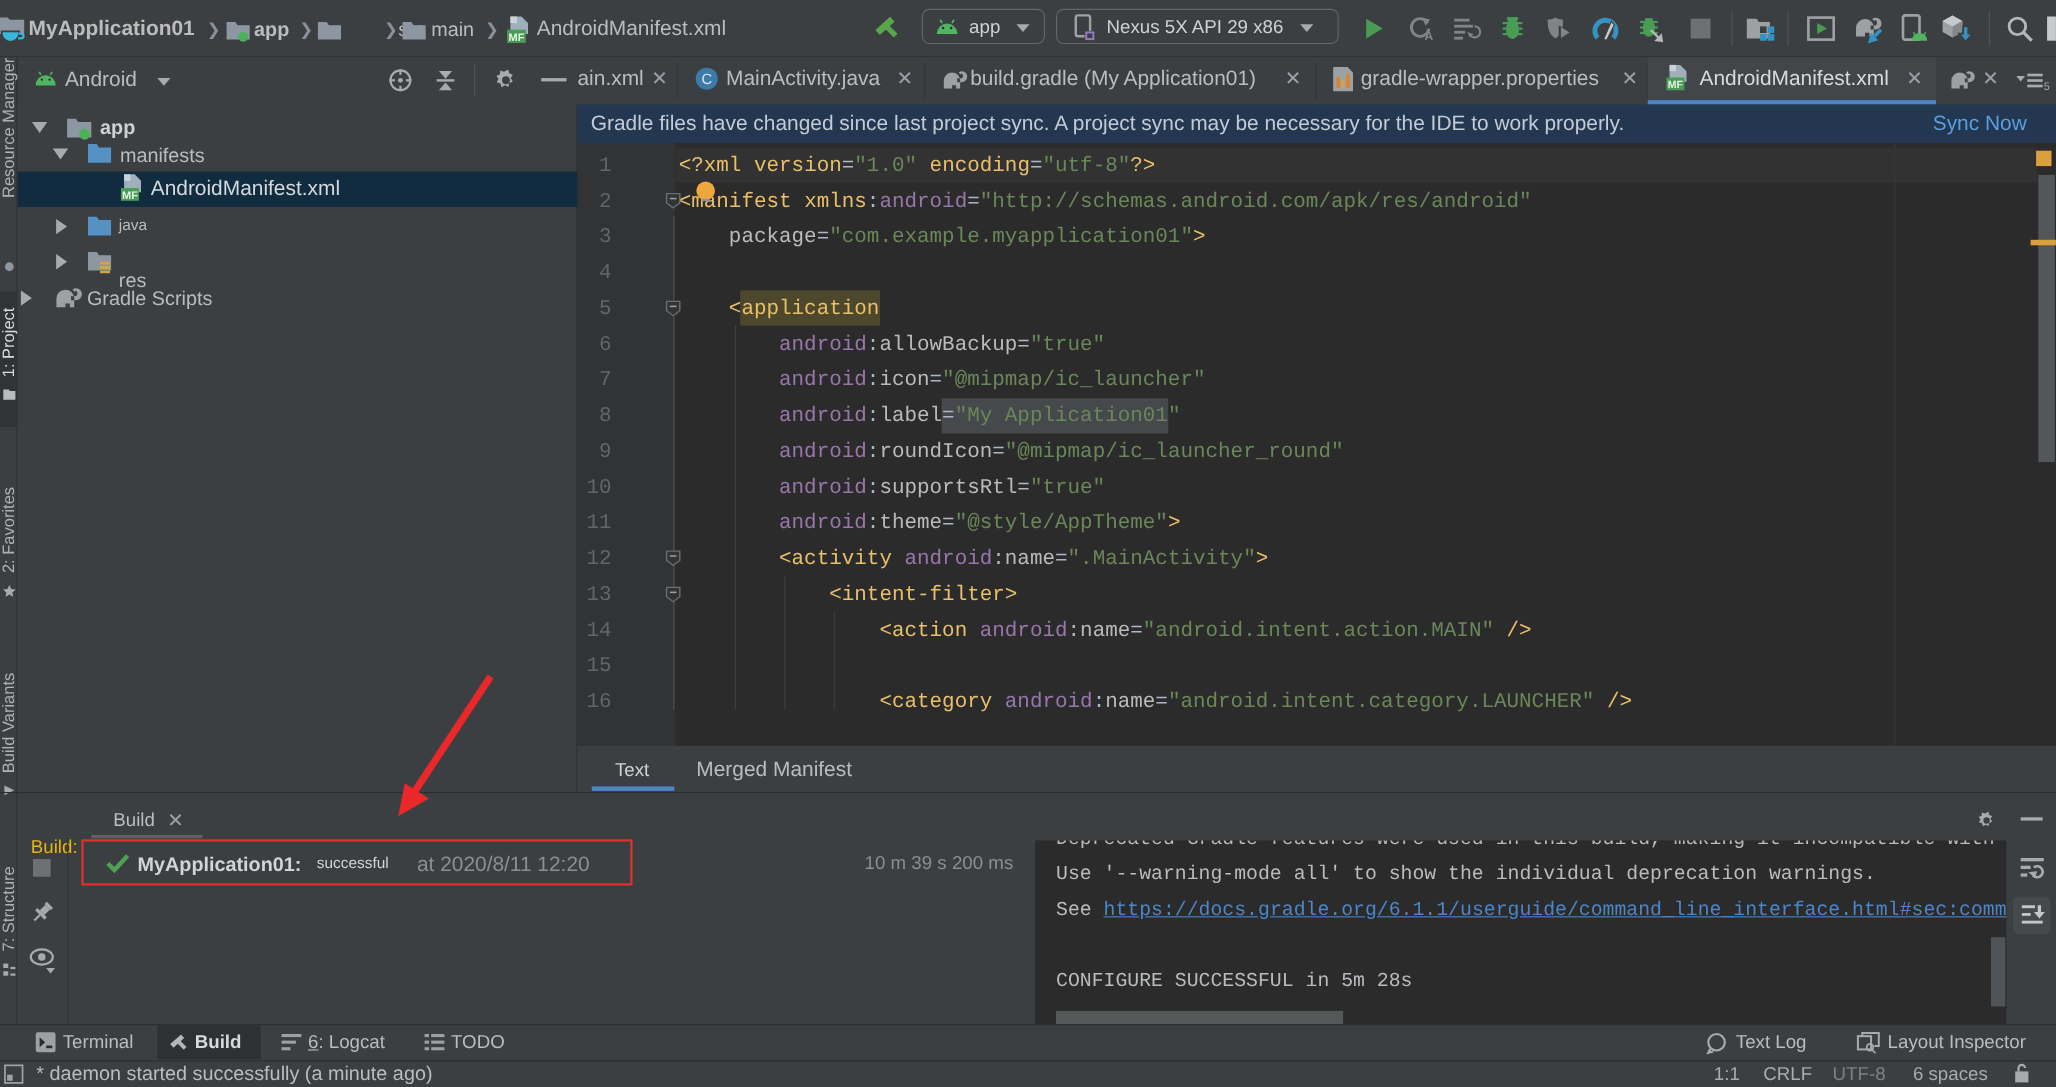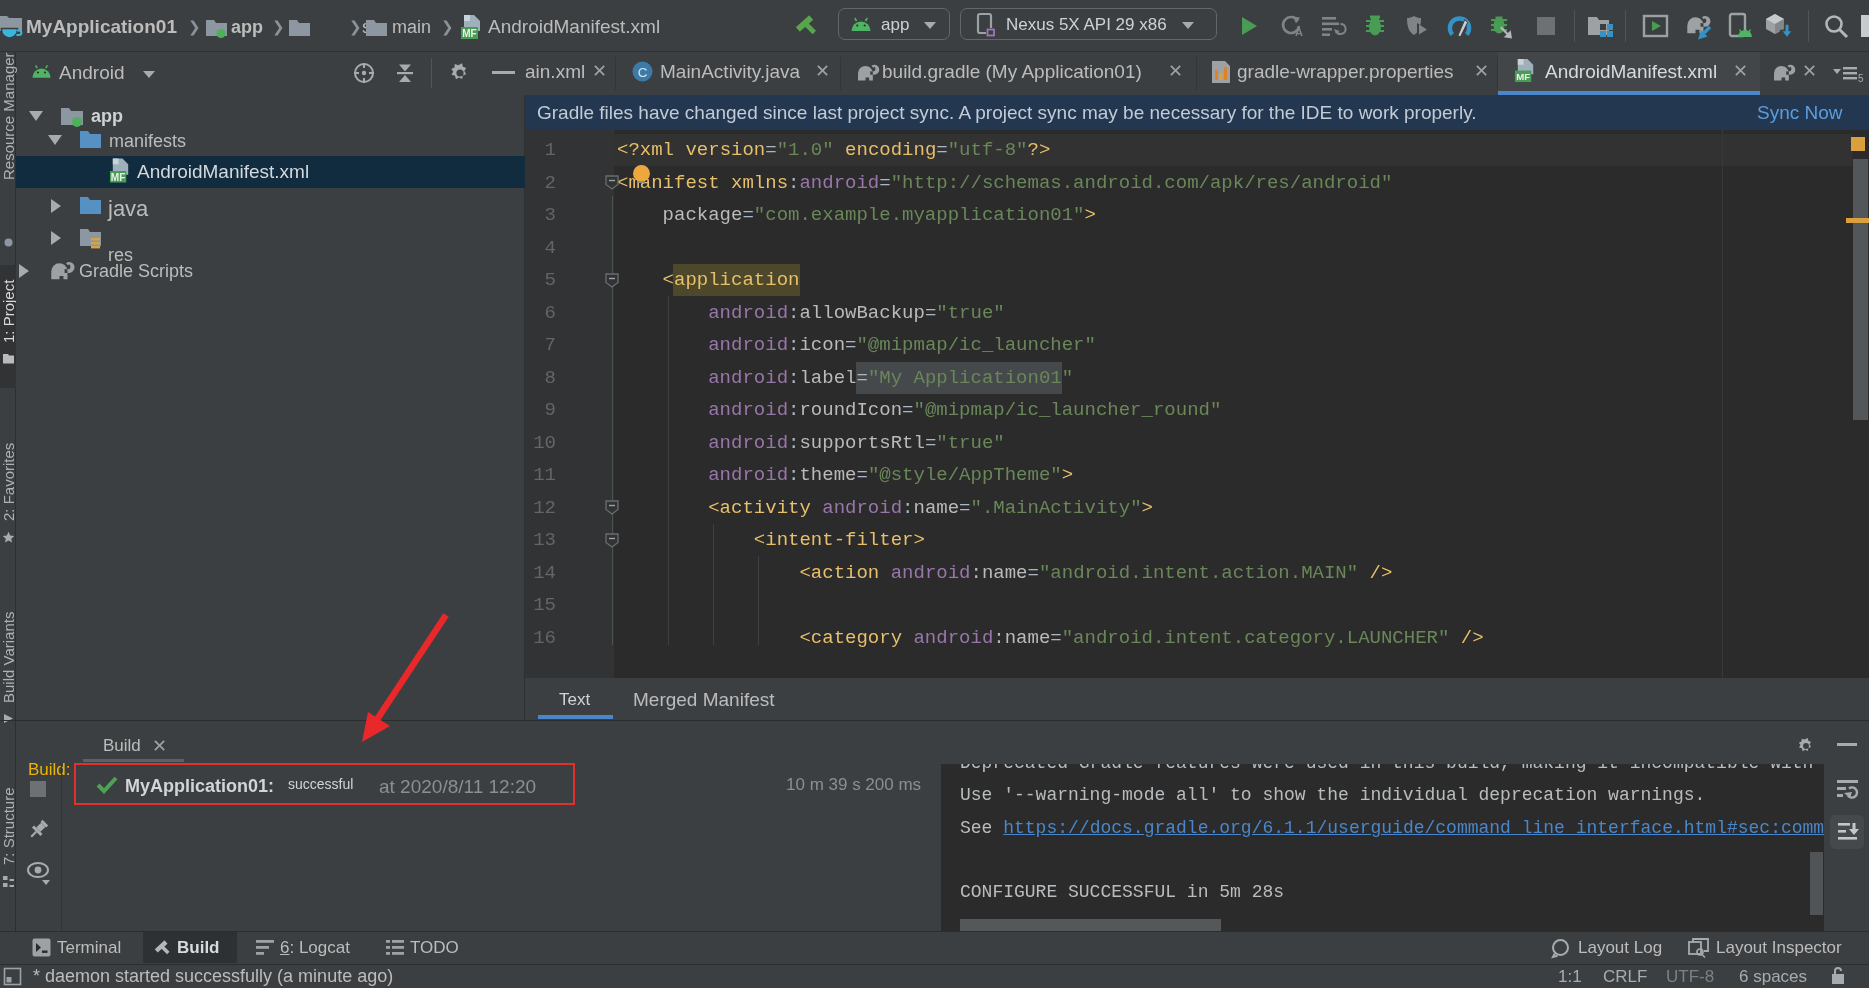--- a/index.html
+++ b/index.html
@@ -337,21 +337,21 @@
     <text x="10.5" y="24" font-size="10.5" font-weight="bold" fill="#e8f2e8" text-anchor="middle" font-family="Liberation Sans">MF</text>
   </svg>
   <div class="t" style="left:137px;top:161px;font-size:19px;color:#d5d9dd;">AndroidManifest.xml</div>
 
   <svg class="a" style="left:49px;top:198px" width="14" height="16" viewBox="0 0 14 16">
       <path d="M2 1l10 7-10 7z" fill="#a7abae"></path>
     </svg>
   <svg class="a" style="left:79px;top:194px" width="23" height="23" viewBox="0 0 23 23">
     <path d="M1 3h8l2 3h11v14H1z" fill="#5591c2"></path>
   </svg>
-  <div class="t" style="left:108px;top:196px;font-size:22px;">java</div>
+  <div class="t" style="left:108px;top:196px;font-size:14px;">java</div>
 
   <svg class="a" style="left:49px;top:230px" width="14" height="16" viewBox="0 0 14 16">
       <path d="M2 1l10 7-10 7z" fill="#a7abae"></path>
     </svg>
   <svg class="a" style="left:79px;top:226px" width="26" height="26" viewBox="0 0 26 26">
     <path d="M1 3h8l2 3h11v14H1z" fill="#8d97a1"></path>
     <g fill="#d8a343">
         <rect x="12" y="12" width="9" height="2.4"></rect>
         <rect x="12" y="16" width="9" height="2.4"></rect>
         <rect x="12" y="20" width="9" height="2.4"></rect>
@@ -545,21 +545,21 @@
       <rect x="6" y="6" width="12" height="2.8" fill="#9da1a4"></rect>
     <rect x="0" y="12" width="4" height="2.8" fill="#9da1a4"></rect>
       <rect x="6" y="12" width="12" height="2.8" fill="#9da1a4"></rect>
   </svg>
   <div class="t" style="left:410px;top:938px;">TODO</div>
 
   <svg class="a" style="left:1550px;top:938px" width="20" height="20" viewBox="0 0 20 20">
     <circle cx="10.5" cy="9.5" r="7.5" fill="none" stroke="#a7abae" stroke-width="2"></circle>
     <path d="M4.8 15.5 L3 19 l4.5-1.2" fill="none" stroke="#a7abae" stroke-width="2"></path>
   </svg>
-  <div class="t" style="left:1578px;top:938px;">Layout Log</div>
+  <div class="t" style="left:1578px;top:938px;">Text Log</div>
 
   <svg class="a" style="left:1688px;top:938px" width="21" height="20" viewBox="0 0 21 20">
     <rect x="1" y="4" width="12" height="12" fill="none" stroke="#a7abae" stroke-width="1.8"></rect>
     <path d="M5 4v-3h15v12h-4" fill="none" stroke="#a7abae" stroke-width="1.8"></path>
     <circle cx="12" cy="14" r="3" fill="none" stroke="#a7abae" stroke-width="1.6"></circle>
       <line x1="14" y1="16.5" x2="17" y2="19.5" stroke="#a7abae" stroke-width="1.6"></line>
   </svg>
   <div class="t" style="left:1716px;top:938px;">Layout Inspector</div>
 
   <svg class="a" style="left:4px;top:968px" width="17" height="17" viewBox="0 0 17 17">

